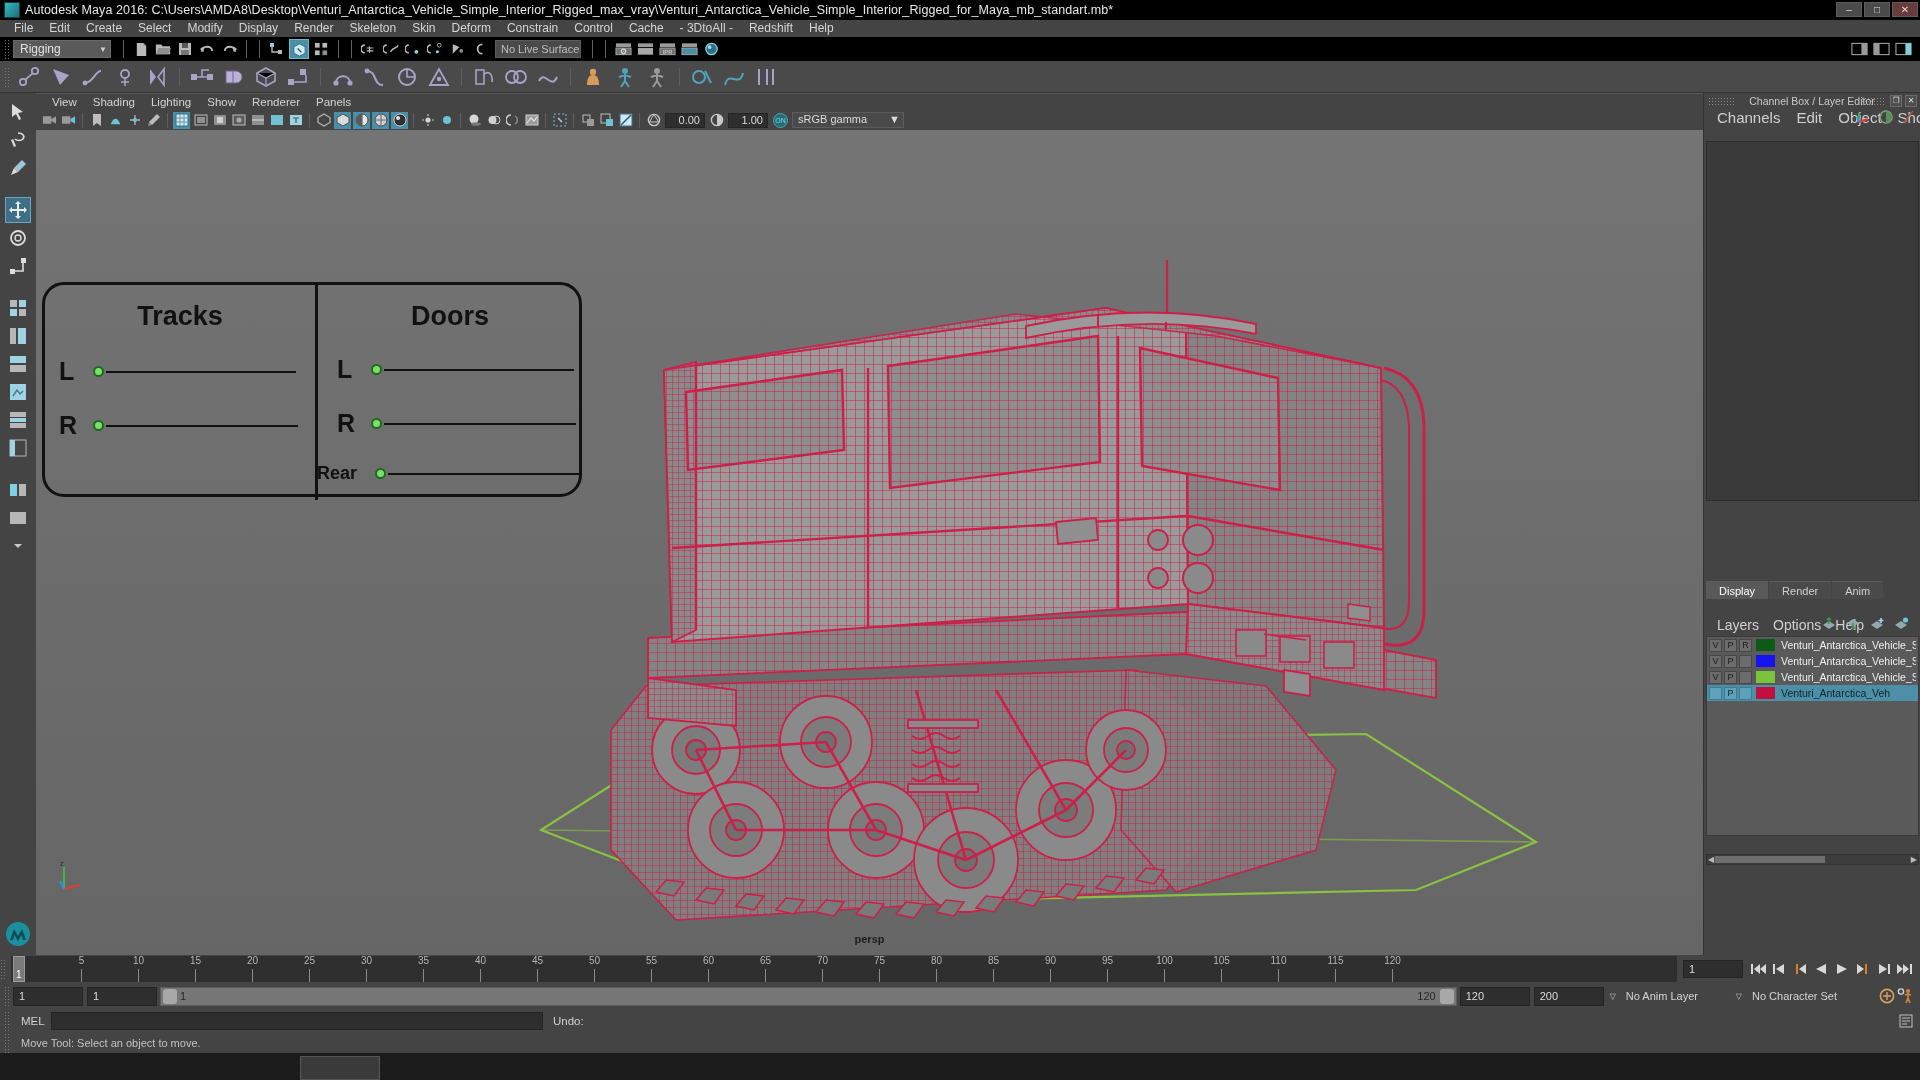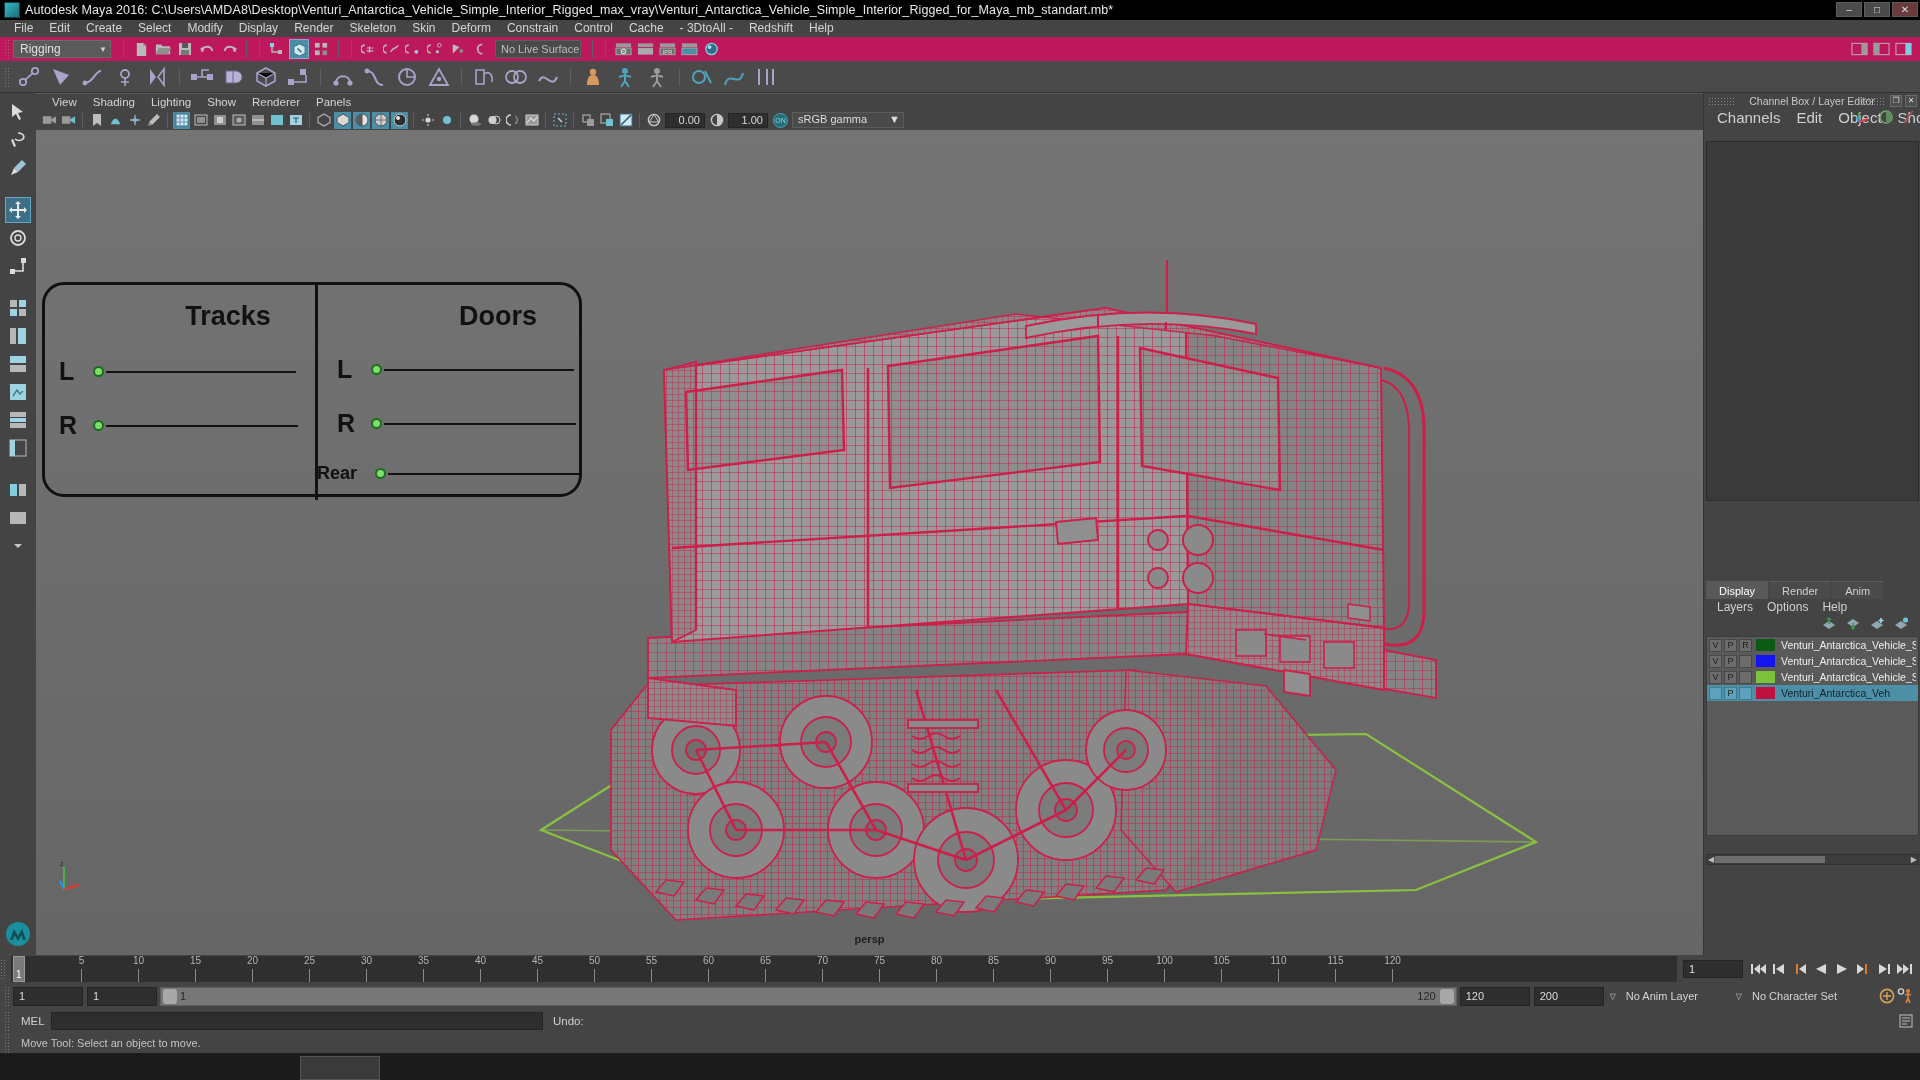--- a/index.html
+++ b/index.html
@@ -39,21 +39,21 @@
     background: #444444; display: flex; align-items: center; padding-left: 6px;
   }
   .menubar .mi {
     font-size: 12px; color: #d4d4d4; padding: 0 8px; height: 17px; line-height: 17px;
     white-space: nowrap; cursor: default;
   }
 
   
   .toolbar1 {
     position: absolute; top: 37px; left: 0; width: 1920px; height: 24px;
-    background: #be185d; display: flex; align-items: center; padding-left: 4px;
+    background: #000000; display: flex; align-items: center; padding-left: 4px;
   }
   .grip {
     width: 6px; height: 20px; flex: 0 0 auto; margin-right: 3px;
     background-image: radial-gradient(circle, #777 0.8px, transparent 0.9px);
     background-size: 3px 3px;
   }
   .menuset {
     width: 98px; height: 18px; background: #5a5a5a; border: 1px solid #6a6a6a;
     display: flex; align-items: center; justify-content: space-between;
     padding: 0 3px 0 6px; font-size: 12px; color: #e0e0e0; margin-right: 6px;
@@ -146,21 +146,21 @@
   
   .annot {
     position: absolute; left: 6px; top: 152px; width: 540px; height: 215px;
     border: 3px solid #111; border-radius: 22px; background: transparent;
   }
   .annot .divider {
     position: absolute; left: 270px; top: 0; width: 3px; height: 215px; background: #111;
   }
   .annot h3 {
     position: absolute; top: 16px; font-size: 27px; color: #111; font-weight: bold;
-    text-align: center; font-family: "Liberation Sans", sans-serif; margin-left: 48px;
+    text-align: center; font-family: "Liberation Sans", sans-serif;
   }
   .annot h3.tracks { left: 0; width: 270px; }
   .annot h3.doors  { left: 270px; width: 270px; }
   .arow { position: absolute; display: flex; align-items: center; }
   .arow .lbl { font-size: 25px; font-weight: bold; color: #111; width: 34px; }
   .arow .lbl.small { font-size: 18px; width: 58px; }
   .arow .dot {
     width: 11px; height: 11px; border-radius: 50%;
     border: 2px solid #1d6b1d; background: #7ede6a; flex: 0 0 auto;
   }
@@ -199,21 +199,21 @@
   .le {
     position: absolute; left: 0; top: 488px; width: 217px; height: 290px;
   }
   .le-tabs { display: flex; height: 18px; padding-left: 2px; }
   .le-tab {
     padding: 0 13px; font-size: 11px; color: #cfcfcf; line-height: 18px;
     background: #4a4a4a; margin-right: 1px; border-top: 1px solid #5c5c5c;
   }
   .le-tab.on { background: #595959; color: #fff; }
   .le-menu { display: flex; height: 17px; padding-left: 6px; }
-  .le-menu .mi { font-size: 12px; color: #d0d0d0; padding: 0 7px; line-height: 17px; }
+  .le-menu .mi { font-size: 14px; color: #d0d0d0; padding: 18px 7px; line-height: 17px; }
   .le-btns { display: flex; justify-content: flex-end; gap: 9px; padding-right: 12px; height: 17px; align-items: center; }
   .le-list {
     margin: 3px 2px 0 2px; background: #5a5a5a; border: 1px solid #3a3a3a;
     height: 200px;
   }
   .le-row {
     display: flex; align-items: center; height: 16px; padding: 0 2px; gap: 2px;
   }
   .le-row.sel { background: #4e8fa8; }
   .le-chk {

